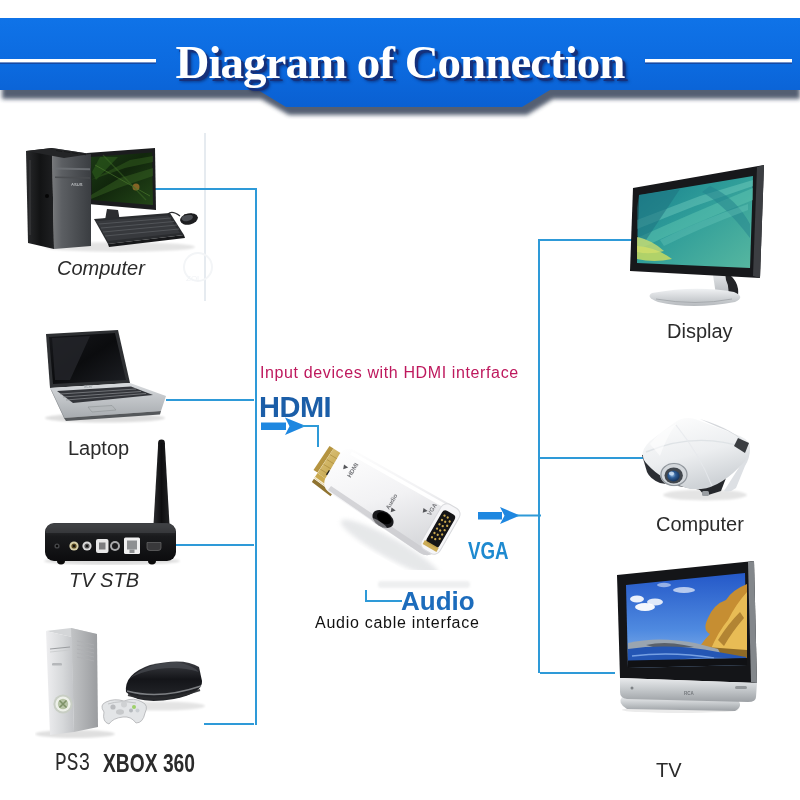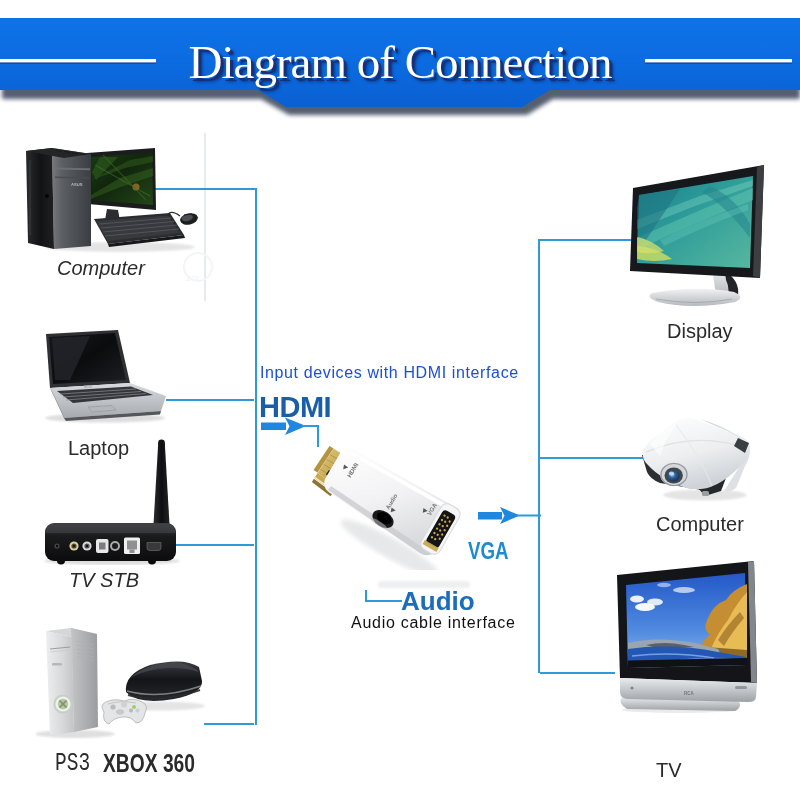--- a/index.html
+++ b/index.html
@@ -26,21 +26,21 @@
 
   <polygon points="2,30 800,30 800,96 553,96 527,112 289,112 261,96 2,96" fill="#2c374f" opacity="0.8" filter="url(#soft)" transform="translate(0,3)"></polygon>
 
   <polygon points="0,18 800,18 800,90 550,90 522,107 286,107 258,90 0,90" fill="url(#bgrad)"></polygon>
 
   <rect x="0" y="62" width="156" height="2" fill="#1a3a8a" opacity="0.7"></rect>
   <rect x="0" y="59" width="156" height="3.4" fill="#ffffff"></rect>
   <rect x="645" y="62" width="147" height="2" fill="#1a3a8a" opacity="0.7"></rect>
   <rect x="645" y="59" width="147" height="3.4" fill="#ffffff"></rect>
 </svg>
-<div class="abs" style="left:0;top:35px;width:800px;text-align:center;font-family:'Liberation Serif',serif;font-weight:normal;font-size:47px;color:#fff;text-shadow:3px 3px 0 #16307a, 4px 4px 3px rgba(10,20,70,0.55);letter-spacing:-1px;">Diagram of Connection</div>
+<div class="abs" style="left:0;top:35px;width:800px;text-align:center;font-family:'Liberation Serif',serif;font-weight:bold;font-size:47px;color:#fff;text-shadow:3px 3px 0 #16307a, 4px 4px 3px rgba(10,20,70,0.55);letter-spacing:-1px;">Diagram of Connection</div>
 
 <div class="abs" style="left:204px;top:133px;width:1.5px;height:168px;background:#e6ebf0;"></div>
 
 <div class="line" style="left:255px;top:188px;width:2px;height:537px;"></div>
 <div class="line" style="left:154px;top:188px;width:101px;height:2px;"></div>
 <div class="line" style="left:166px;top:399px;width:88px;height:2px;"></div>
 <div class="line" style="left:175px;top:544px;width:79px;height:2px;"></div>
 <div class="line" style="left:204px;top:723px;width:50px;height:2px;"></div>
 
 <div class="line" style="left:538px;top:239px;width:2px;height:434px;"></div>
@@ -59,26 +59,26 @@
   <rect x="3" y="9" width="24" height="7.5" fill="#1e87e0"></rect>
   <polygon points="25,4 45,12.5 25,21 29.5,12.7" fill="#1e87e0"></polygon>
   <rect x="42" y="11.5" width="24" height="2" fill="#2e9ad8"></rect>
 </svg>
 
 <svg class="abs" style="left:364px;top:590px;" width="38" height="14" viewBox="0 0 38 14">
   <rect x="1" y="0" width="2" height="12" fill="#2e9ad8"></rect>
   <rect x="1" y="10" width="37" height="2" fill="#2e9ad8"></rect>
 </svg>
 
-<div class="abs" style="left:260px;top:364px;font-size:16px;color:#1d4ed8;letter-spacing:0.62px;">Input devices with HDMI interface</div>
+<div class="abs" style="left:260px;top:364px;font-size:16px;color:#be185d;letter-spacing:0.62px;">Input devices with HDMI interface</div>
 <div class="abs" style="left:259px;top:391px;font-size:29px;font-weight:bold;color:#1b5ea8;letter-spacing:-0.5px;">HDMI</div>
 <div class="abs" style="left:468px;top:537px;font-size:24px;font-weight:bold;color:#1e8ad0;transform:scaleX(0.78);transform-origin:0 0;">VGA</div>
 <div class="abs" style="left:378px;top:581px;width:92px;height:7px;background:#d4d7da;opacity:0.38;border-radius:3px;filter:blur(1.2px);"></div>
     <div class="abs" style="left:401px;top:586px;font-size:26px;font-weight:bold;color:#1c6cbc;">Audio</div>
-<div class="abs" style="left:315px;top:614px;font-size:16px;color:#111;letter-spacing:0.72px;margin-left:36px;">Audio cable interface</div>
+<div class="abs" style="left:315px;top:614px;font-size:16px;color:#111;letter-spacing:0.72px;">Audio cable interface</div>
 
 <div class="lbl" style="left:57px;top:257px;font-size:20px;font-style:italic;">Computer</div>
 <div class="lbl" style="left:68px;top:437px;font-size:20px;">Laptop</div>
 <div class="lbl" style="left:69px;top:569px;font-size:20px;font-style:italic;">TV STB</div>
 <div class="lbl" style="left:55px;top:749px;font-family:'Liberation Mono',monospace;font-size:25px;transform:scaleX(0.78);transform-origin:0 0;">PS3</div>
 <div class="lbl" style="left:103px;top:749px;font-weight:bold;font-size:25px;transform:scaleX(0.77);transform-origin:0 0;">XBOX 360</div>
 <div class="lbl" style="left:667px;top:320px;font-size:20px;">Display</div>
 <div class="lbl" style="left:656px;top:513px;font-size:20px;">Computer</div>
 <div class="lbl" style="left:656px;top:759px;font-size:20px;">TV</div>
 

